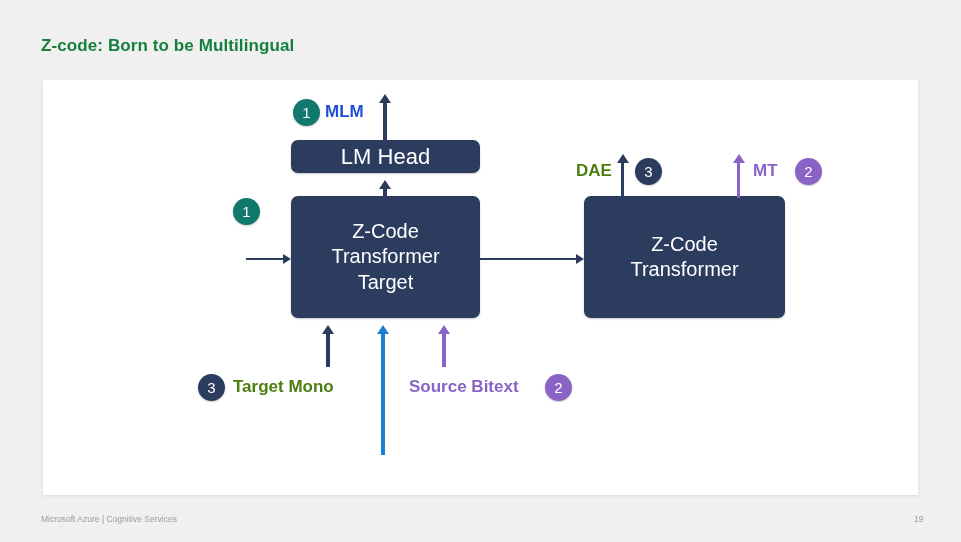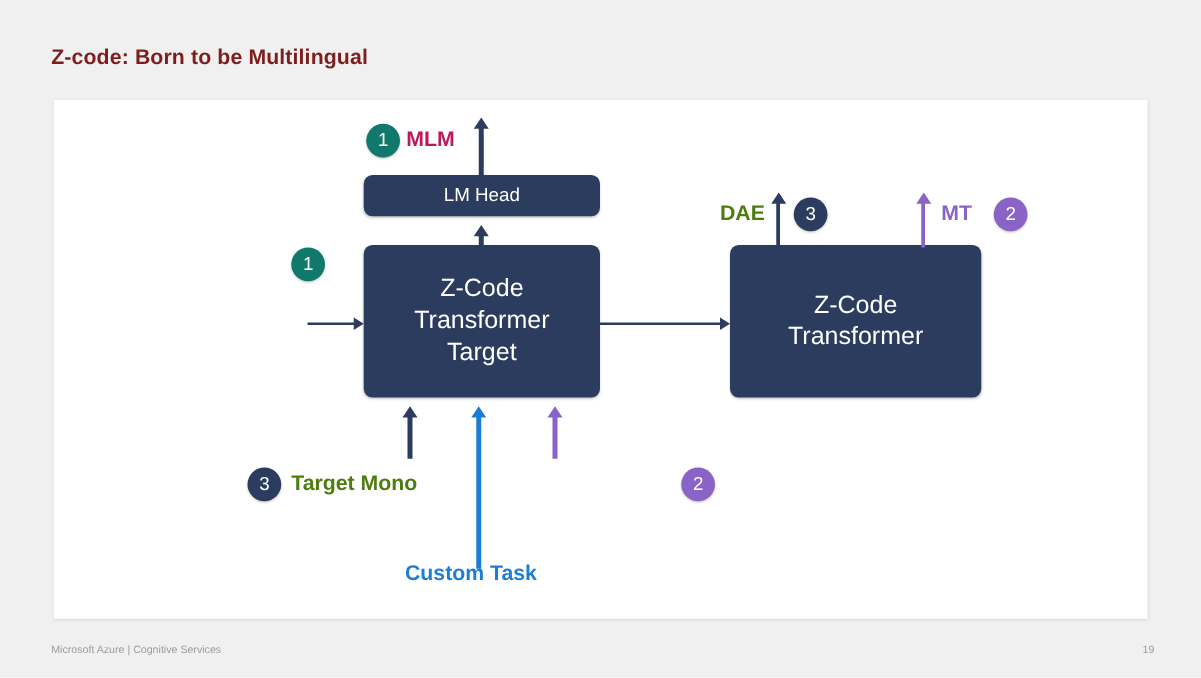--- a/index.html
+++ b/index.html
@@ -17,21 +17,21 @@
   .slide {
     position: absolute;
     inset: 0;
   }
   .slide-title {
     position: absolute;
     left: 41px;
     top: 36px;
     font-size: 17px;
     font-weight: bold;
-    color: #7f1d1d;
+    color: #15803d;
     letter-spacing: 0.1px;
     white-space: nowrap;
   }
   .canvas-panel {
     position: absolute;
     left: 43px;
     top: 80px;
     width: 875px;
     height: 415px;
     background: #ffffff;
@@ -66,21 +66,21 @@
     text-align: center;
     line-height: 1.27;
     font-weight: 400;
     box-shadow: 0 1px 2px rgba(0,0,0,0.22);
   }
   .box-lmhead {
     left: 291px;
     top: 140px;
     width: 189px;
     height: 33px;
-    font-size: 15px;
+    font-size: 22px;
   }
   .box-encoder {
     left: 291px;
     top: 196px;
     width: 189px;
     height: 122px;
     font-size: 20px;
   }
   .box-decoder {
     left: 584px;
@@ -108,21 +108,21 @@
   .badge-navy { background: #2b3c5e; }
   .badge-purple { background: #8a63c6; }
 
   
   .flow-label {
     position: absolute;
     font-size: 17px;
     font-weight: bold;
     white-space: nowrap;
   }
-  .lbl-teal { color: #be185d; }
+  .lbl-teal { color: #1d4ed8; }
   .lbl-navy { color: #4d7c0f; }
   .lbl-purple { color: #8a63c6; }
   .lbl-blue { color: #1a7fd4; }
 
   
   .arrow { position: absolute; }
   .shaft-v { position: absolute; }
   .head-up {
     position: absolute;
     width: 0; height: 0;
@@ -216,26 +216,26 @@
       <div class="shaft-v" style="left:283px; top:253px; width:4px; height:34px;"></div>
       <div class="head-up" style="left:279px; top:245px;"></div>
     </div>
     <div class="badge badge-navy" style="left:155px; top:294px;">3</div>
     <div class="flow-label lbl-navy" style="left:190px; top:297px;text-align:center;">Target Mono</div>
 
     <div class="arrow a-blue">
       <div class="shaft-v" style="left:338px; top:253px; width:4px; height:122px;"></div>
       <div class="head-up" style="left:334px; top:245px;"></div>
     </div>
-    <div class="flow-label lbl-blue" style="left:281px; top:369px;">Custom Task</div>
 
     <div class="arrow a-purple">
       <div class="shaft-v" style="left:399px; top:253px; width:4px; height:34px;"></div>
       <div class="head-up" style="left:395px; top:245px;"></div>
     </div>
+    <div class="flow-label lbl-purple" style="left:366px; top:297px;">Source Bitext</div>
     <div class="badge badge-purple" style="left:502px; top:294px;">2</div>
 
   </div>
 
   <div class="footer-text">Microsoft Azure | Cognitive Services</div>
   <div class="page-number">19</div>
 
 </div>
 
 </body></html>

